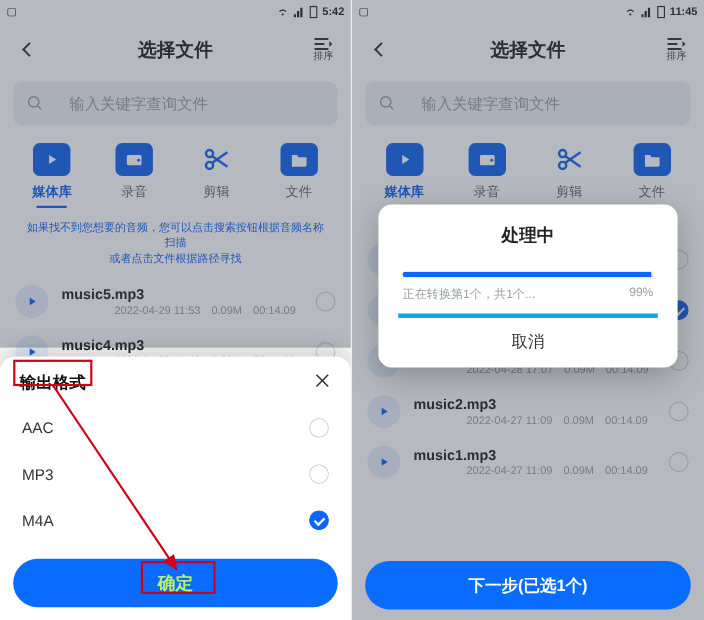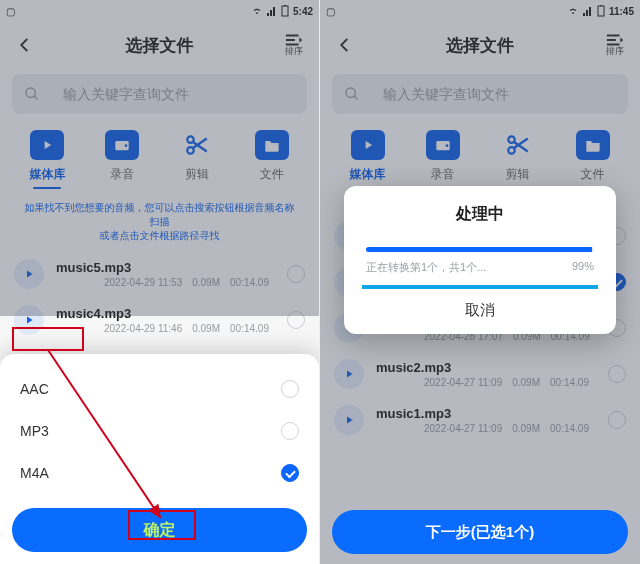--- a/index.html
+++ b/index.html
@@ -207,20 +207,28 @@
               </div>
           </div>
           <span class="file-radio"></span>
         </div>
       </div>
     </div>
 
     <div class="dim" style="bottom:248px"></div>
 
     <div class="bottomsheet">
+      <div class="sheet-head">
+        <span class="sheet-title">输出格式</span>
+        <span class="sheet-close">
+          <svg width="16" height="16" viewBox="0 0 24 24">
+              <path stroke="#333" stroke-width="2.2" d="M4 4l16 16M20 4L4 20"></path>
+            </svg>
+        </span>
+      </div>
       <div class="fmt-item">
           <span>AAC</span>
           <span class="fmt-radio"></span>
         </div>
       <div class="fmt-item">
           <span>MP3</span>
           <span class="fmt-radio"></span>
         </div>
       <div class="fmt-item">
           <span>M4A</span>

